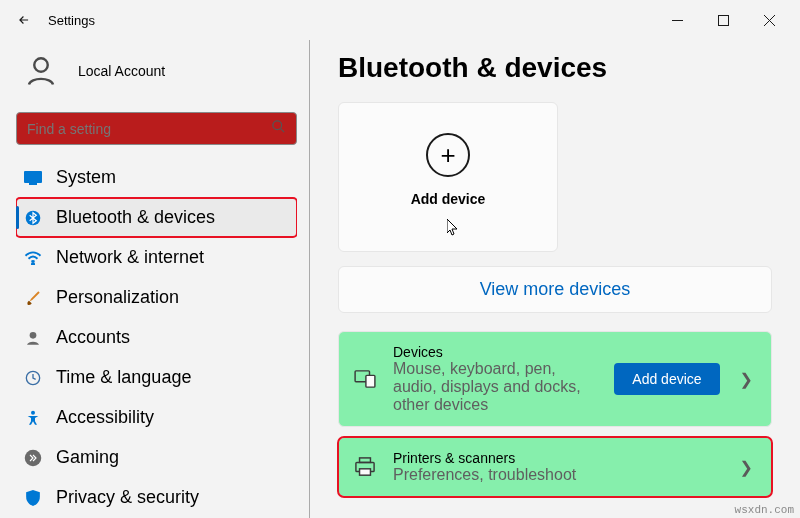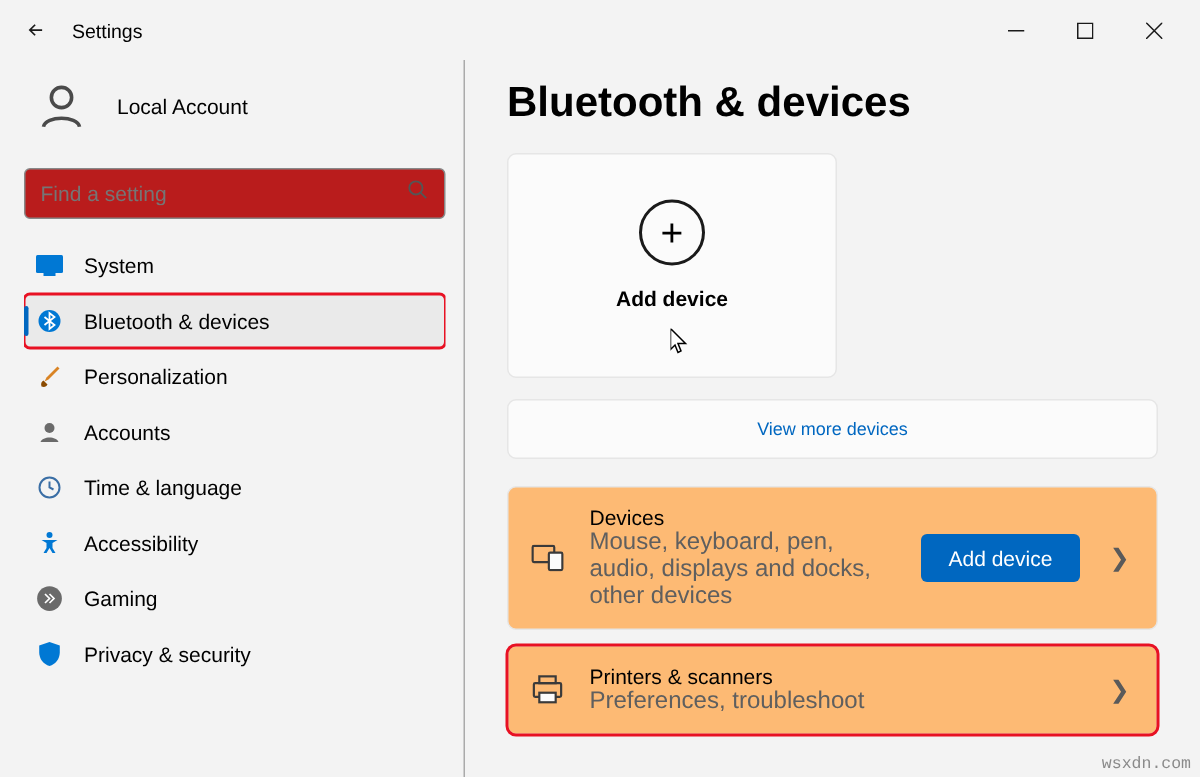--- a/index.html
+++ b/index.html
@@ -11,33 +11,33 @@
     .win-btn { width: 46px; height: 32px; display: flex; align-items: center; justify-content: center; cursor: pointer; font-size: 11px; }
     .main { display: flex; height: calc(100% - 40px); }
     .sidebar { width: 310px; padding: 0 12px 0 16px; border-right: 1px solid #aaa; display: flex; flex-direction: column; }
     .profile { display: flex; align-items: center; gap: 16px; padding: 10px 4px 20px; }
     .avatar { width: 42px; height: 42px; border-radius: 50%; display: flex; align-items: center; justify-content: center; }
     .avatar svg { width: 36px; height: 36px; }
     .username { font-size: 14px; }
     .searchbox { display: flex; align-items: center; border: 1px solid #888; border-radius: 4px; background: #b91c1c; padding: 6px 10px; margin-bottom: 12px; }
     .searchbox input { flex: 1; border: none; outline: none; background: transparent; font-size: 14px; }
     .nav { flex: 1; overflow-y: auto; }
-    .nav-item { display: flex; align-items: center; gap: 14px; padding: 9px 8px; margin: 1px 0; border-radius: 4px; cursor: pointer; font-size: 14px; position: relative; }
+    .nav-item { display: flex; align-items: center; gap: 14px; padding: 9px 8px; margin: 1px 0; border-radius: 4px; cursor: pointer; font-size: 18px; position: relative; }
     .nav-item.active { background: #eaeaea; }
     .nav-item.active::before { content: ''; position: absolute; left: 0; top: 8px; bottom: 8px; width: 3px; background: #0067c0; border-radius: 2px; }
     .nav-item .icon { width: 18px; height: 18px; display: flex; align-items: center; justify-content: center; }
     .redbox { outline: 2.5px solid #e81123; outline-offset: -1px; }
     .content { flex: 1; padding: 12px 28px 0; overflow-y: auto; }
     .page-title { font-size: 28px; font-weight: 600; margin-bottom: 18px; }
     .add-tile { width: 220px; background: #fbfbfb; border: 1px solid #e6e6e6; border-radius: 6px; display: flex; flex-direction: column; align-items: center; justify-content: center; padding: 30px 0 20px; margin-bottom: 14px; cursor: pointer; position: relative; }
     .plus-circle { width: 44px; height: 44px; border: 2px solid #1a1a1a; border-radius: 50%; display: flex; align-items: center; justify-content: center; font-size: 26px; margin-bottom: 14px; }
     .add-label { font-size: 14px; font-weight: 600; margin-bottom: 24px; }
     .cursor { position: absolute; left: 108px; bottom: 14px; }
-    .view-more { background: #fbfbfb; border: 1px solid #e6e6e6; border-radius: 6px; text-align: center; padding: 12px; color: #0067c0; font-size: 12px; margin-bottom: 18px; cursor: pointer; }
-    .row-card { background: #fdba74; border: 1px solid #e6e6e6; border-radius: 6px; display: flex; align-items: center; padding: 12px 14px; margin-bottom: 10px; gap: 16px; }
+    .view-more { background: #fbfbfb; border: 1px solid #e6e6e6; border-radius: 6px; text-align: center; padding: 12px; color: #0067c0; font-size: 18px; margin-bottom: 18px; cursor: pointer; }
+    .row-card { background: #86efac; border: 1px solid #e6e6e6; border-radius: 6px; display: flex; align-items: center; padding: 12px 14px; margin-bottom: 10px; gap: 16px; }
     .row-icon { width: 24px; height: 24px; display: flex; align-items: center; justify-content: center; }
     .row-text { flex: 1; }
     .row-title { font-size: 14px; }
     .row-sub { font-size: 16px; color: #5f5f5f; }
     .btn-primary { background: #0067c0; color: #fff; border-radius: 4px; padding: 8px 18px; font-size: 14px; cursor: pointer; }
     .chev { color: #5a5a5a; padding: 0 4px; cursor: pointer; }
     .watermark { position: absolute; right: 6px; bottom: 2px; font-size: 11px; color: #8a8a8a; font-family: Liberation Mono, monospace; }
   </style>
 </head>
 <body>
@@ -97,20 +97,29 @@
         <span>System</span>
       </div>
       <div class="nav-item active redbox">
         <span class="icon">
             <svg width="16" height="16" viewBox="0 0 24 24">
               <circle cx="12" cy="12" r="11" fill="#0078d4"></circle>
               <path d="M7 8l10 8-5 4V4l5 4-10 8" stroke="#fff" stroke-width="1.8" fill="none"></path>
             </svg>
           </span>
         <span>Bluetooth &amp; devices</span>
+      </div>
+      <div class="nav-item">
+        <span class="icon">
+            <svg width="18" height="14" viewBox="0 0 24 18" fill="none" stroke="#0078d4" stroke-width="2.5">
+              <path d="M2 6c6-6 14-6 20 0M6 10c4-4 8-4 12 0M10 14c1.3-1.3 2.7-1.3 4 0"></path>
+              <circle cx="12" cy="17" r="1.5" fill="#0078d4"></circle>
+            </svg>
+          </span>
+        <span>Network &amp; internet</span>
       </div>
       <div class="nav-item">
         <span class="icon">
             <svg width="16" height="16" viewBox="0 0 24 24" fill="#d98324">
               <path d="M20 2l2 2-11 11-4 2 2-4z"></path>
               <path d="M6 16c-2 1-3 3-2 6 3 1 5 0 6-2z" fill="#8a4a00"></path>
             </svg>
           </span>
         <span>Personalization</span>
       </div>

